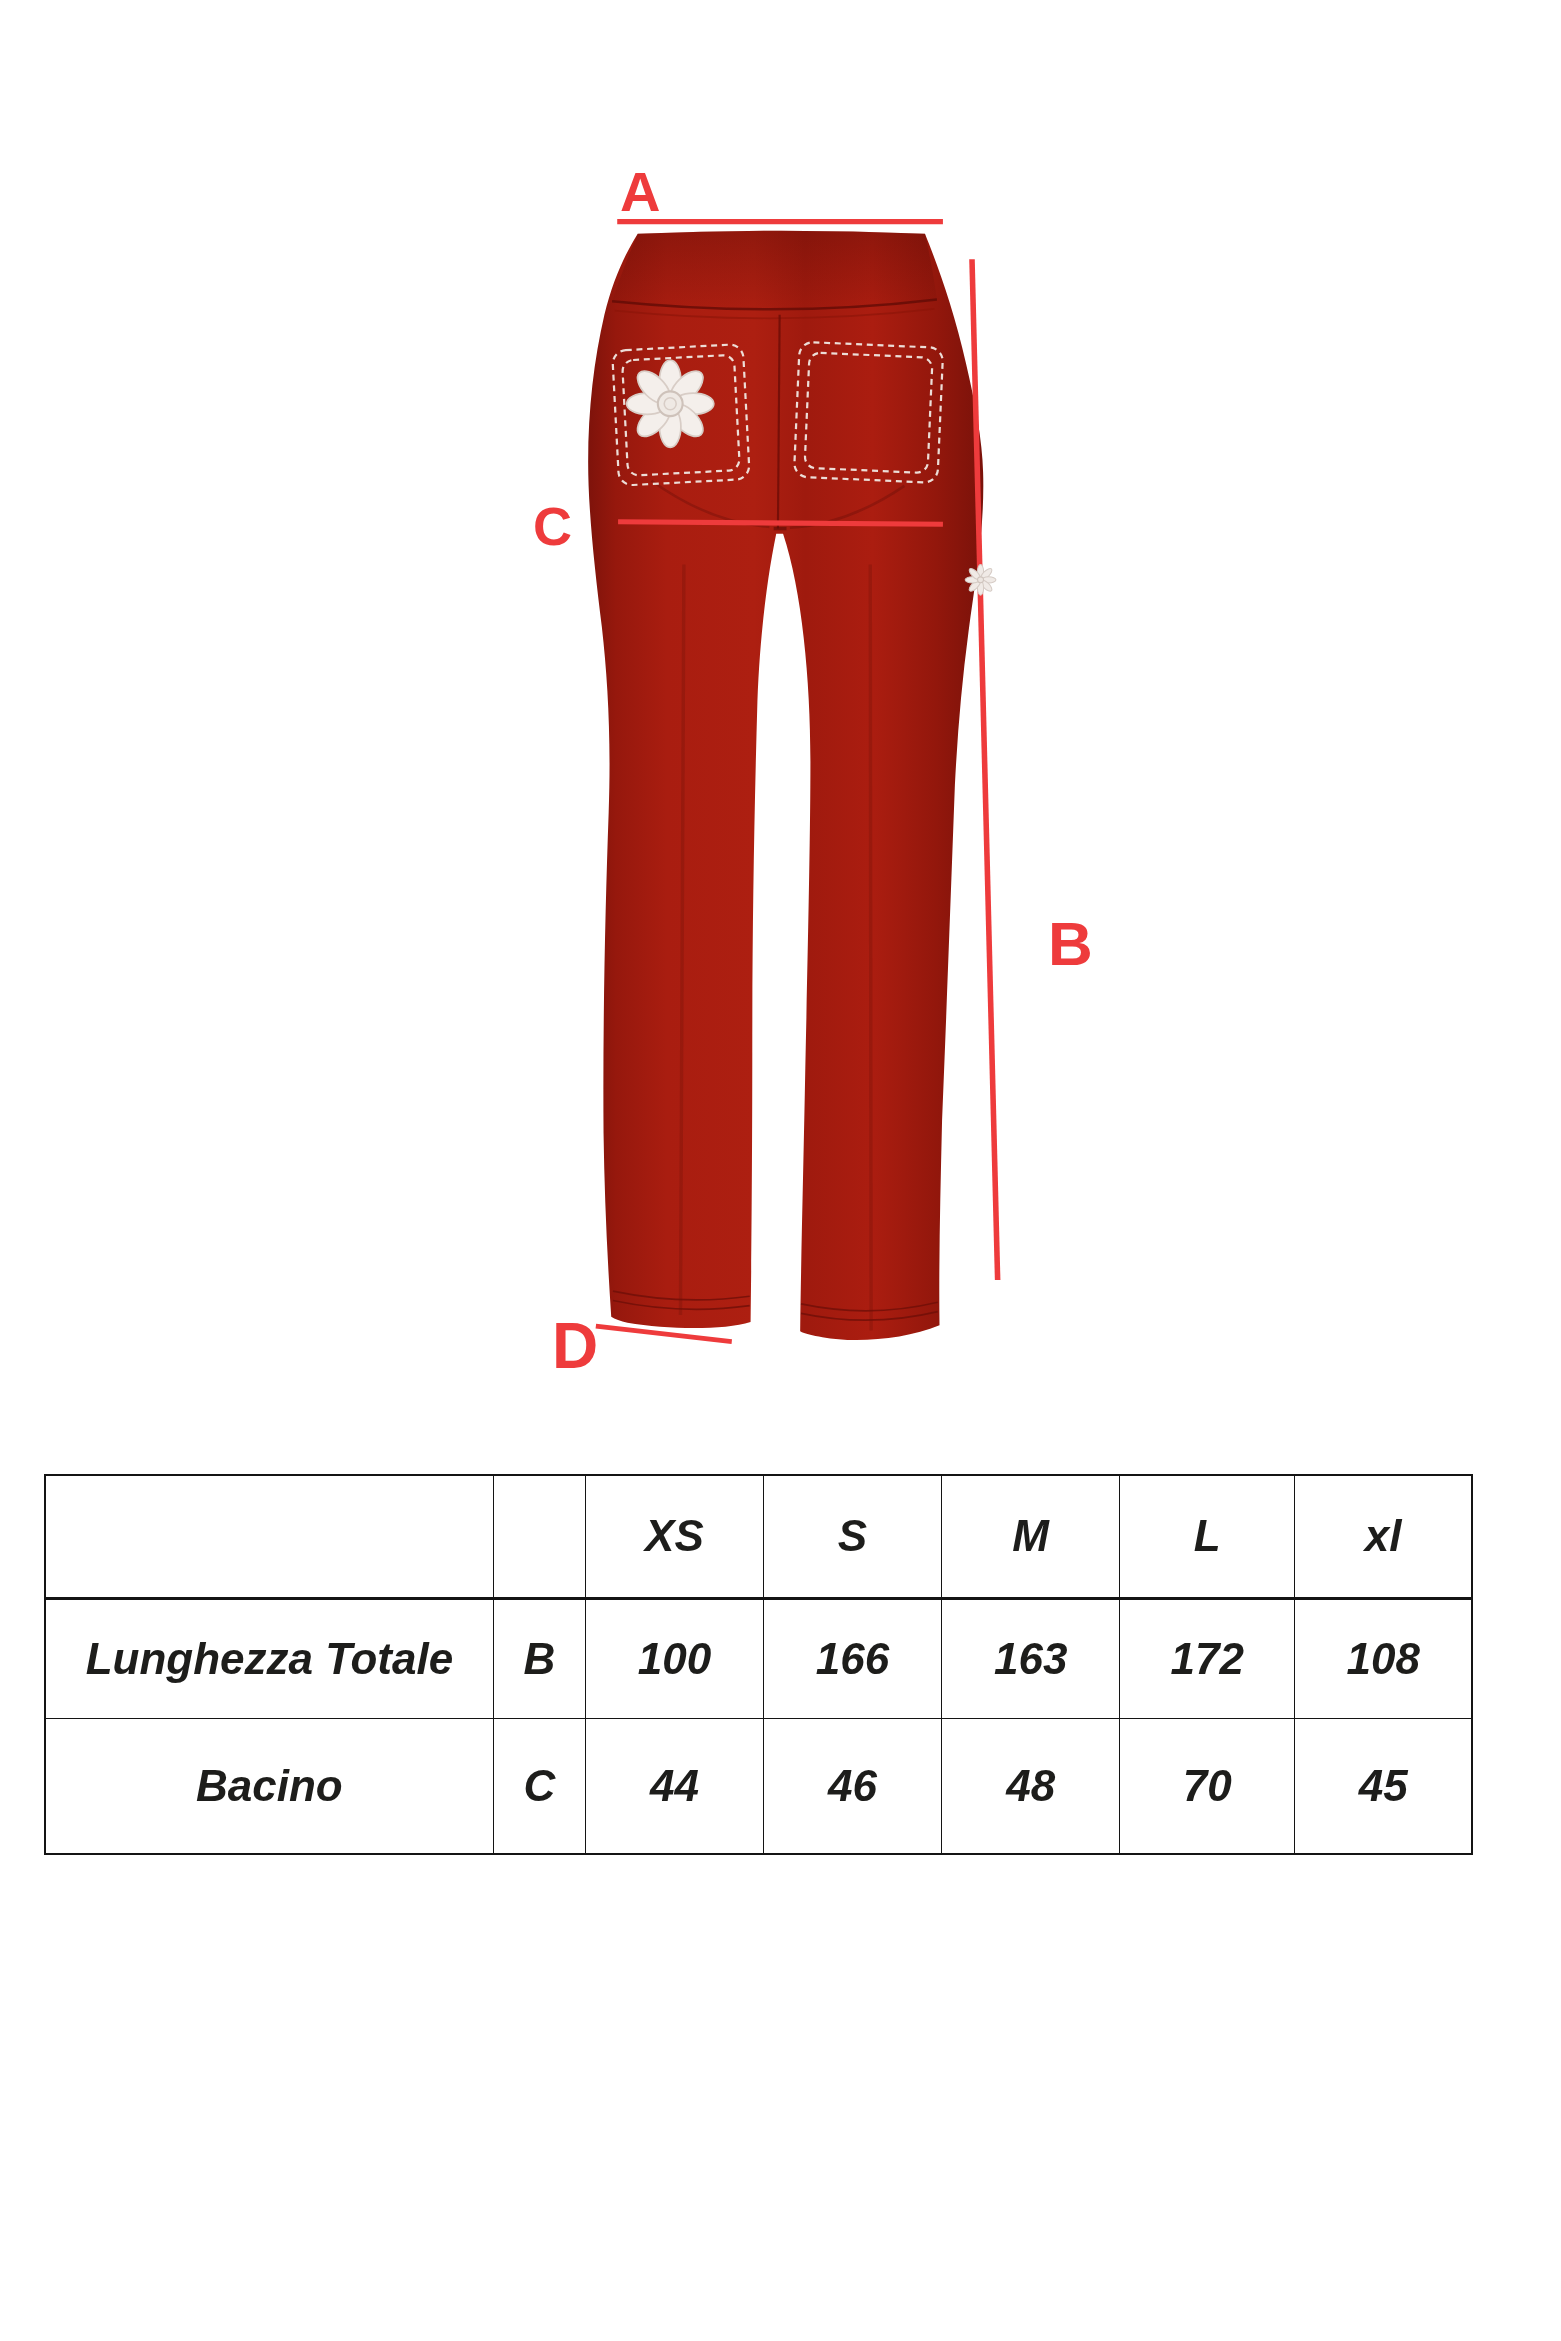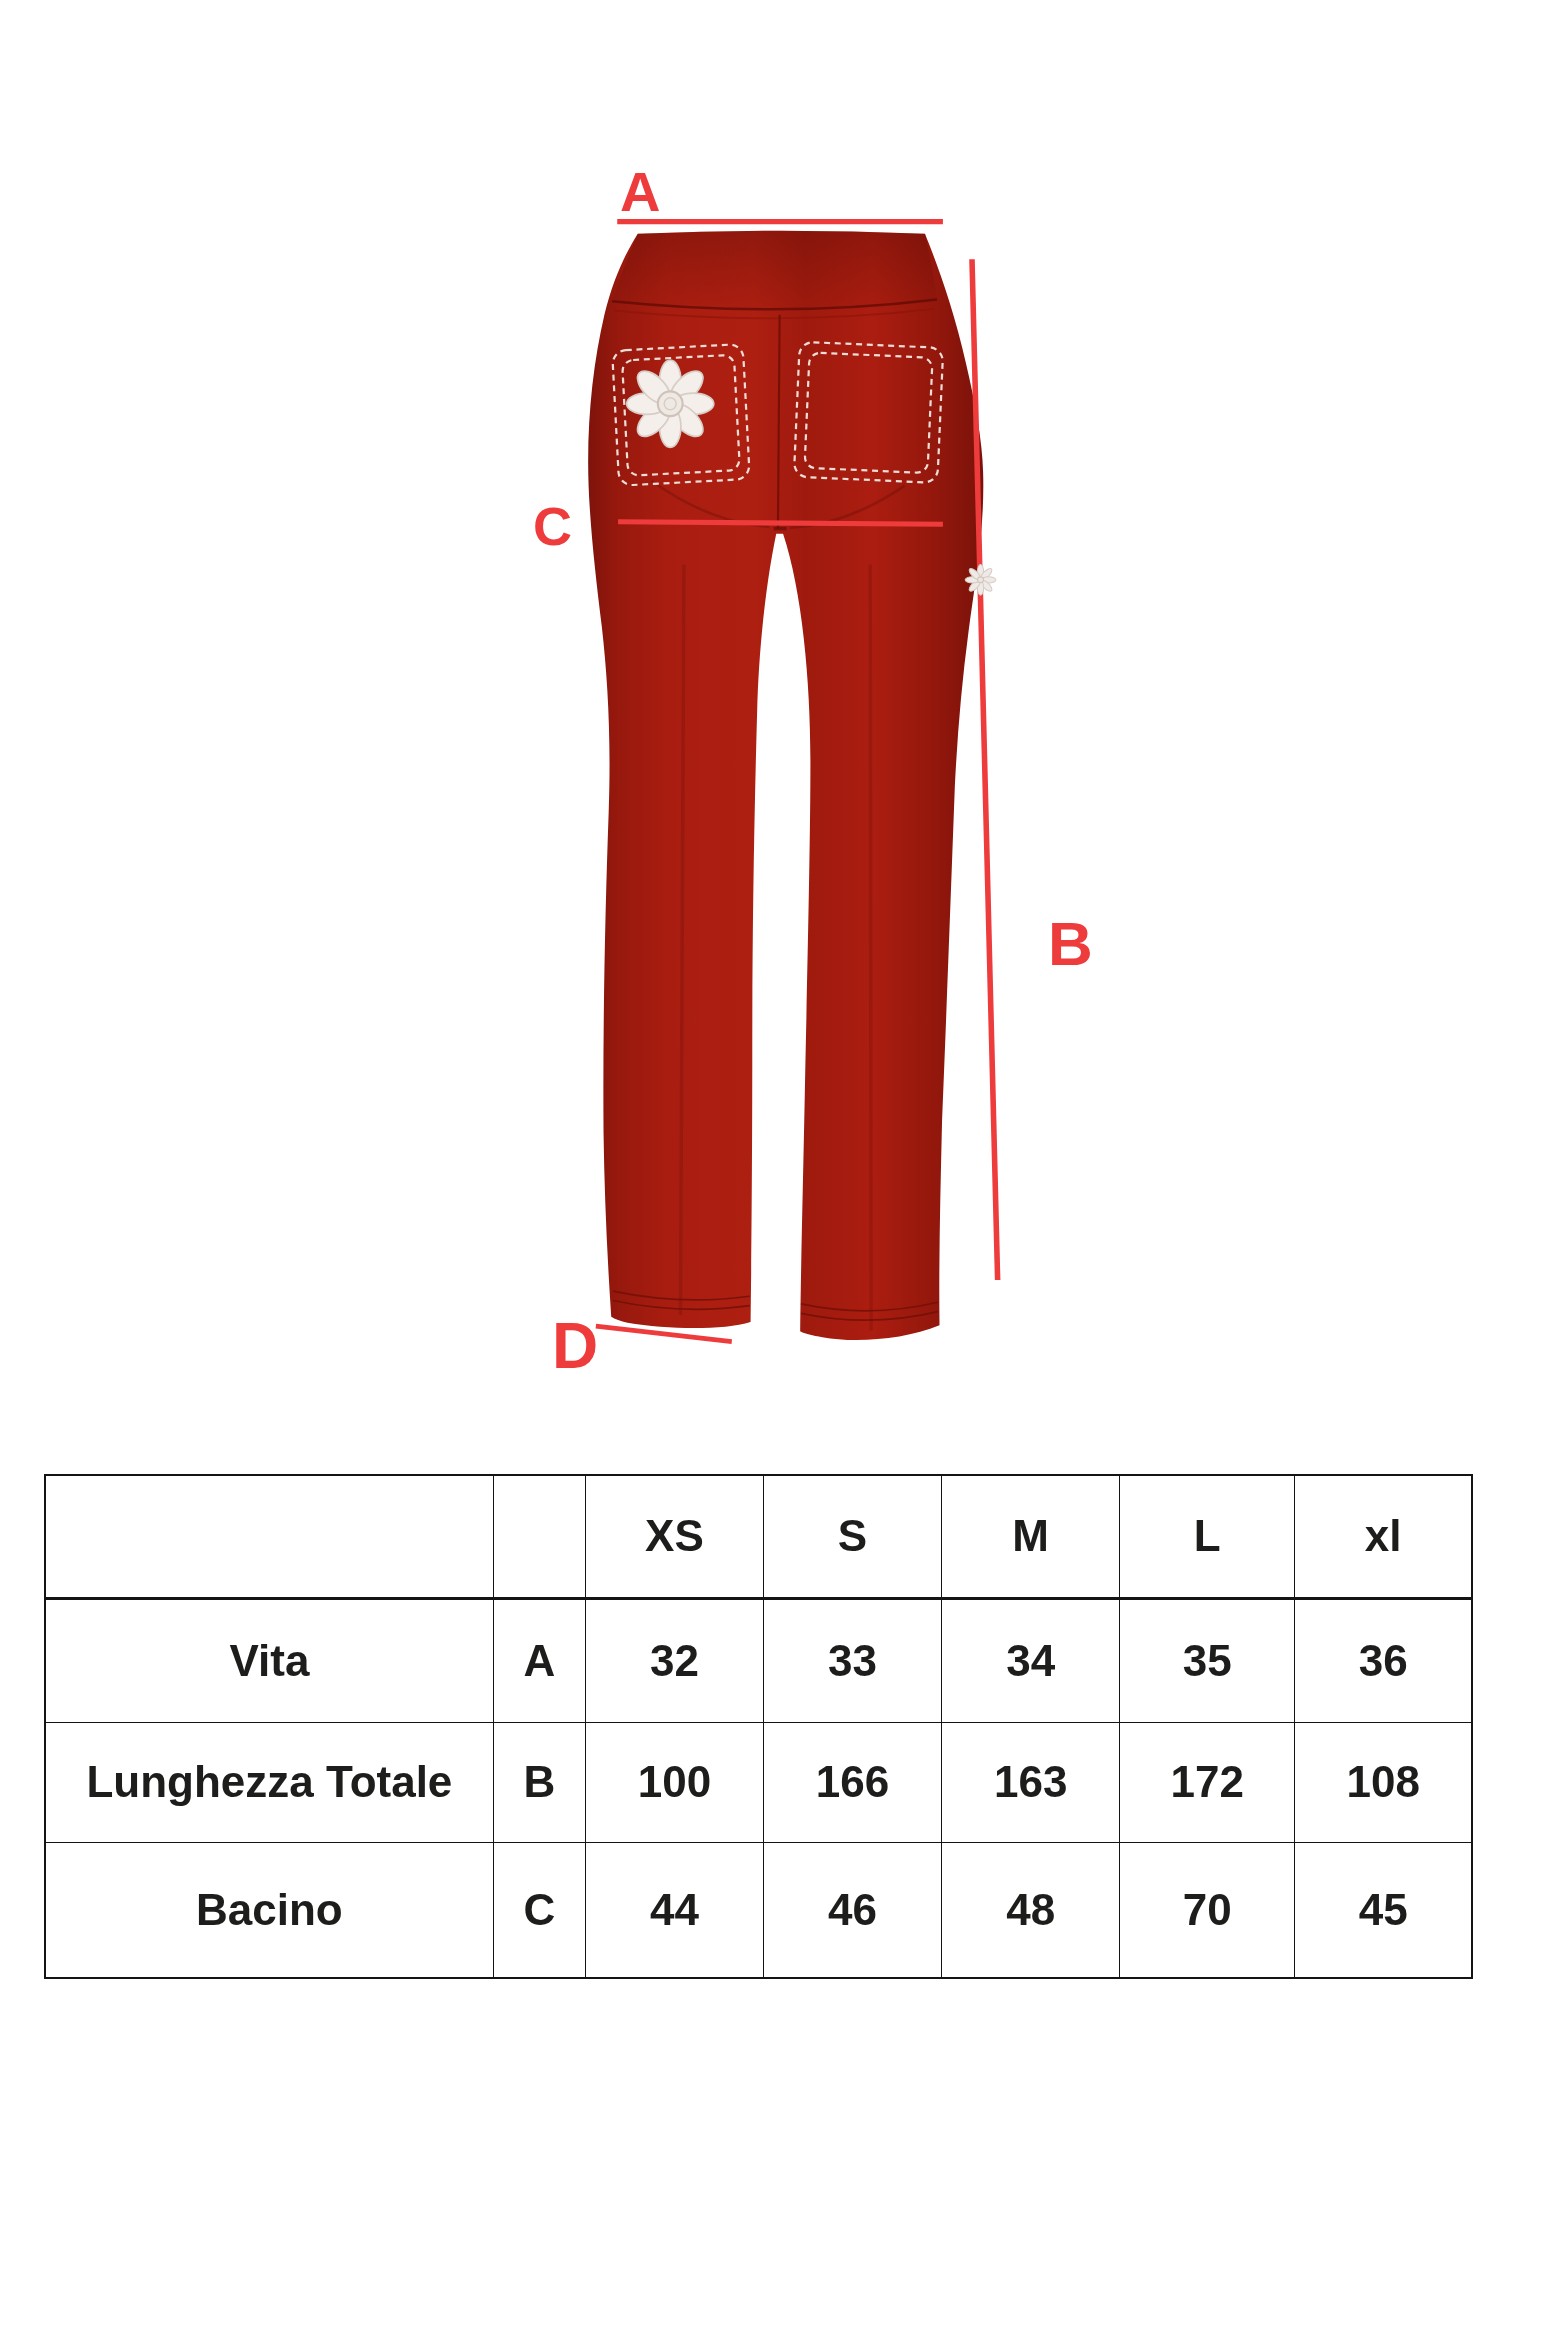--- a/index.html
+++ b/index.html
@@ -36,21 +36,21 @@
   .size-table td,.size-table th{
     border:1.7px solid #141414;
     text-align:center;
     vertical-align:middle;
     font-weight:700;
     font-size:44px;
     color:#1d1d1b;
     padding:0;
     overflow:hidden;
   }
-  .size-table{border:2.6px solid #141414;}
+  .size-table{border:2.6px solid #141414;font-style:italic;}
   .size-table tr.header-row td{border-bottom:3.4px solid #141414;}
   .size-table tr.header-row{height:123px;}
   .size-table tr.r1{height:124px;}
   .size-table tr.r2{height:120px;}
   .size-table tr.r3{height:136px;}
 </style>
 </head>
 <body>
 
 <div class="page">
@@ -189,29 +189,20 @@
     <tbody>
       <tr class="header-row">
         <td></td>
         <td></td>
         <td>XS</td>
         <td>S</td>
         <td>M</td>
         <td>L</td>
         <td>xl</td>
       </tr>
-      <tr class="r1">
-        <td>Vita</td>
-        <td>A</td>
-        <td>32</td>
-        <td>33</td>
-        <td>34</td>
-        <td>35</td>
-        <td>36</td>
-      </tr>
       <tr class="r2">
         <td>Lunghezza Totale</td>
         <td>B</td>
         <td>100</td>
         <td>166</td>
         <td>163</td>
         <td>172</td>
         <td>108</td>
       </tr>
       <tr class="r3">

